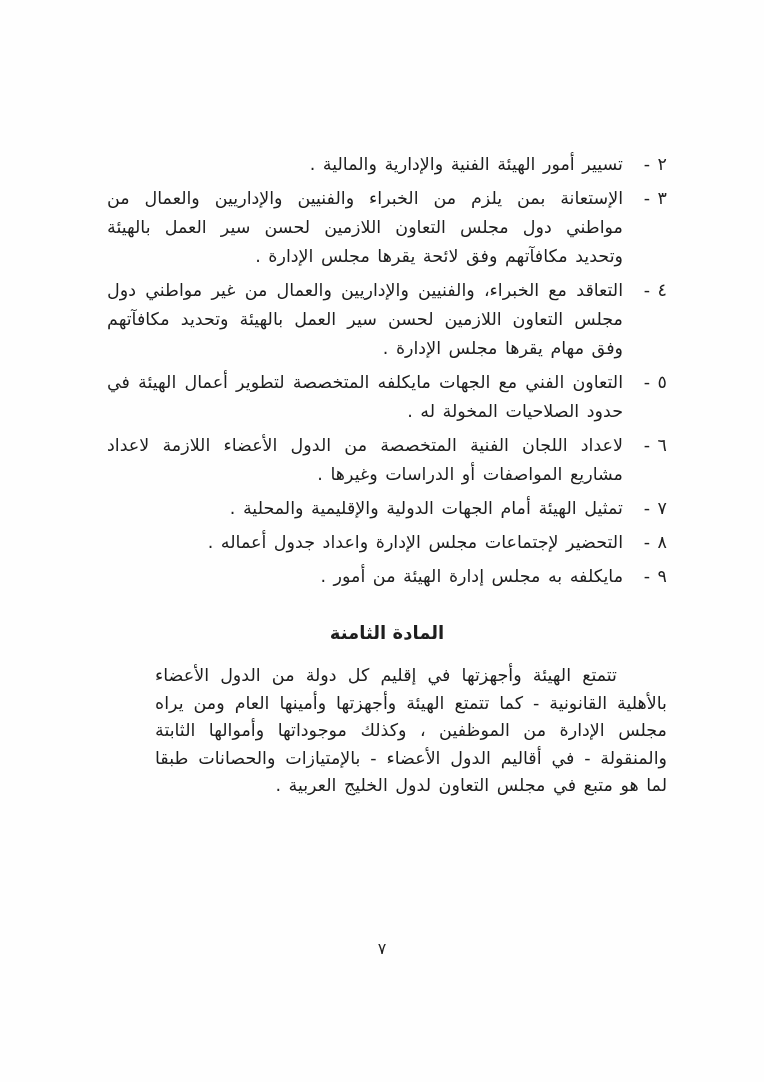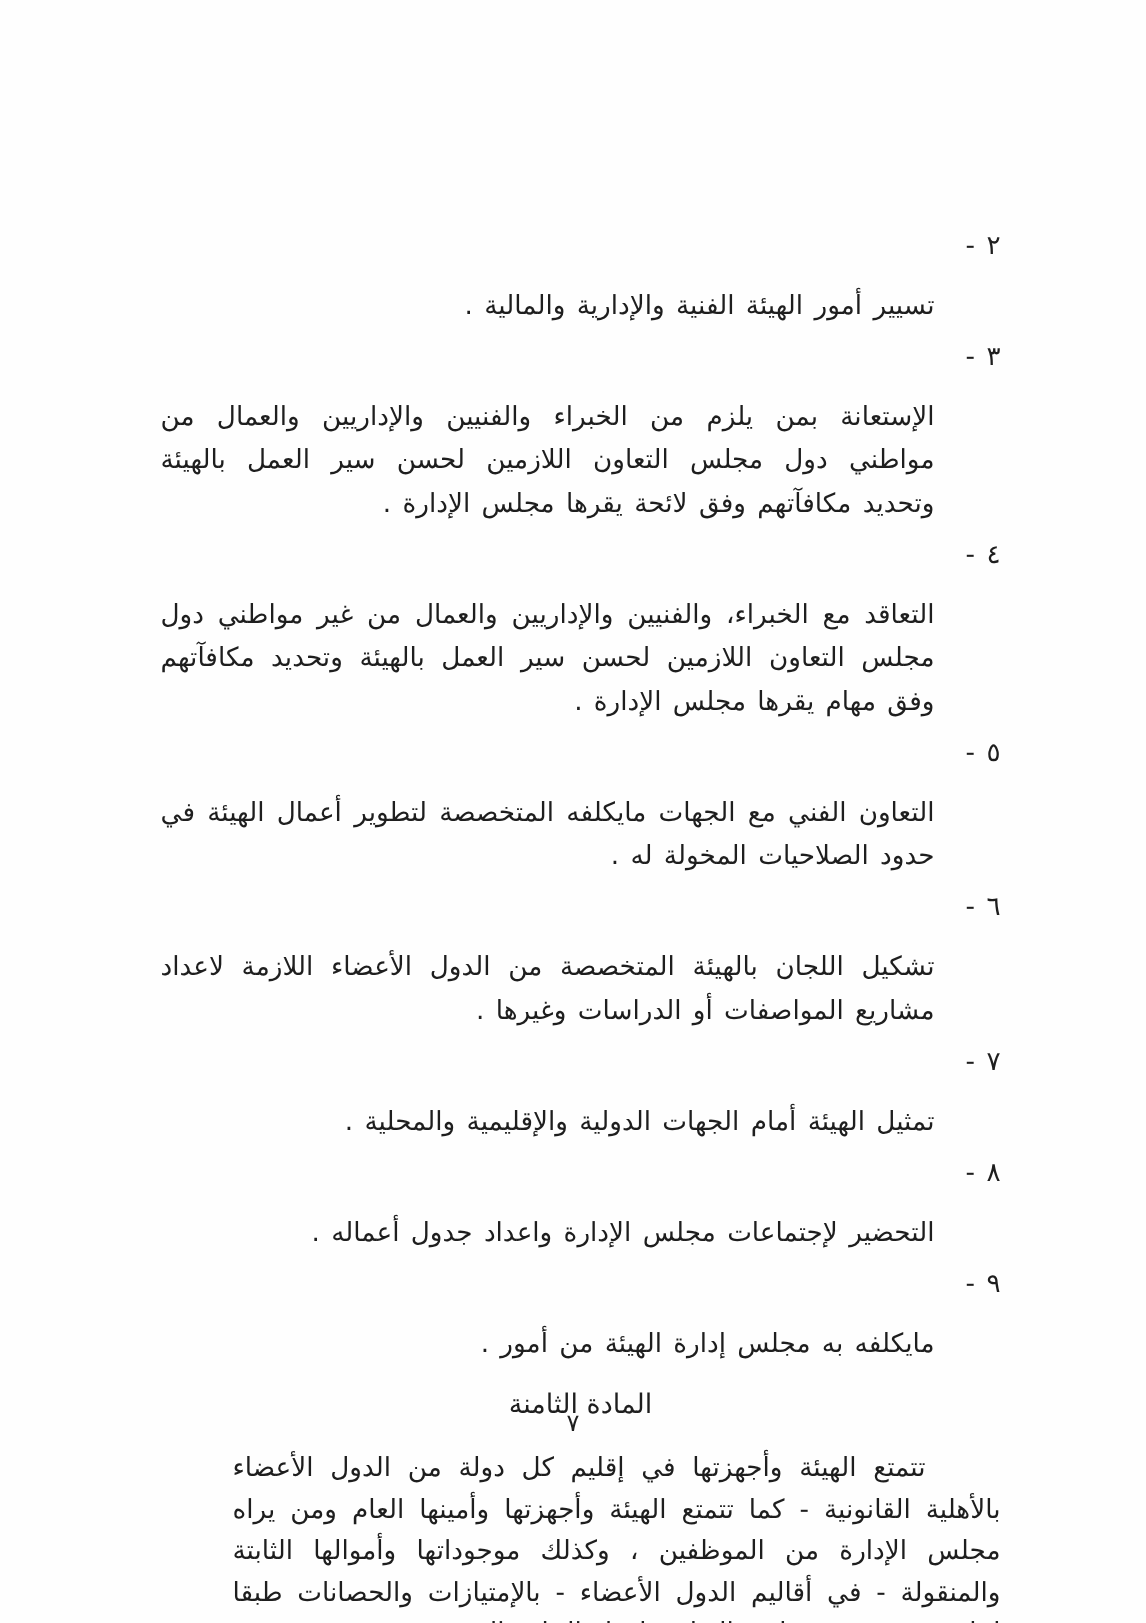--- a/index.html
+++ b/index.html
@@ -32,26 +32,25 @@
     word-spacing: 2px;
   }
   .marker {
     flex: none;
     width: 44px;
     white-space: nowrap;
   }
   .item-text {
     flex: 1;
     text-align: justify;
-    margin-top: 40px;
   }
   .section-heading {
-    margin-top: 14px;
+    margin-top: 30px;
     text-align: center;
-    font-weight: normal;
+    font-weight: bold;
     font-size: 18px;
     line-height: 24px;
   }
   .paragraph {
     margin-top: 17px;
     font-size: 17.5px;
     line-height: 27.5px;
     text-align: justify;
     text-indent: 50px;
     word-spacing: 2px;
@@ -85,21 +84,21 @@
       <div class="list-item">
         <span class="marker">٤ -</span>
         <span class="item-text">التعاقد مع الخبراء، والفنيين والإداريين والعمال من غير مواطني دول مجلس التعاون اللازمين لحسن سير العمل بالهيئة وتحديد مكافآتهم وفق مهام يقرها مجلس الإدارة .</span>
       </div>
       <div class="list-item">
         <span class="marker">٥ -</span>
         <span class="item-text">التعاون الفني مع الجهات مايكلفه المتخصصة لتطوير أعمال الهيئة في حدود الصلاحيات المخولة له .</span>
       </div>
       <div class="list-item">
         <span class="marker">٦ -</span>
-        <span class="item-text">تشكيل اللجان بالهيئة المتخصصة من الدول الأعضاء اللازمة لاعداد مشاريع المواصفات أو الدراسات وغيرها .</span>
+        <span class="item-text">لاعداد اللجان الفنية المتخصصة من الدول الأعضاء اللازمة لاعداد مشاريع المواصفات أو الدراسات وغيرها .</span>
       </div>
       <div class="list-item">
         <span class="marker">٧ -</span>
         <span class="item-text">تمثيل الهيئة أمام الجهات الدولية والإقليمية والمحلية .</span>
       </div>
       <div class="list-item">
         <span class="marker">٨ -</span>
         <span class="item-text">التحضير لإجتماعات مجلس الإدارة واعداد جدول أعماله .</span>
       </div>
       <div class="list-item">

